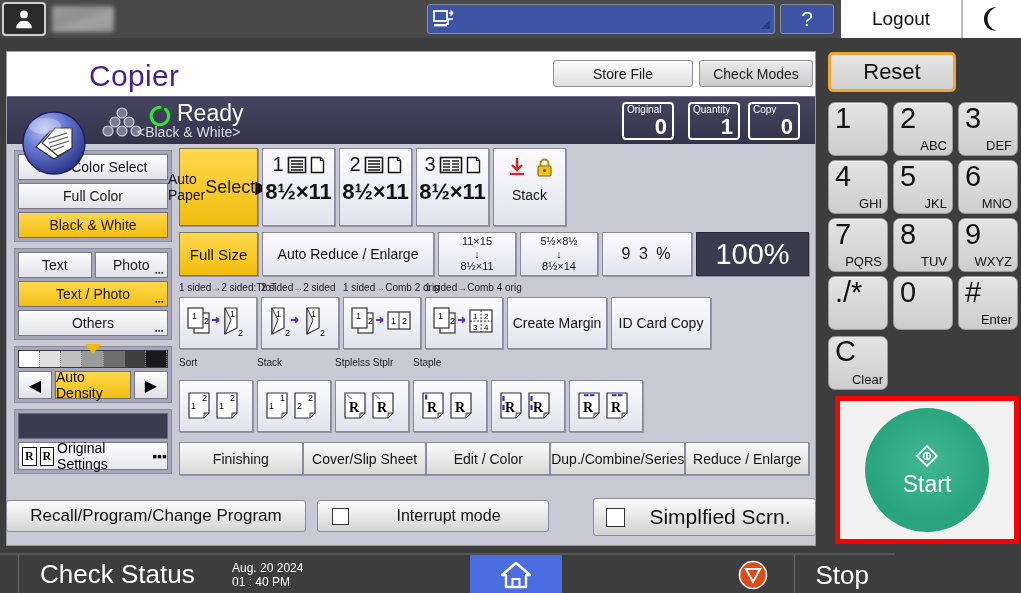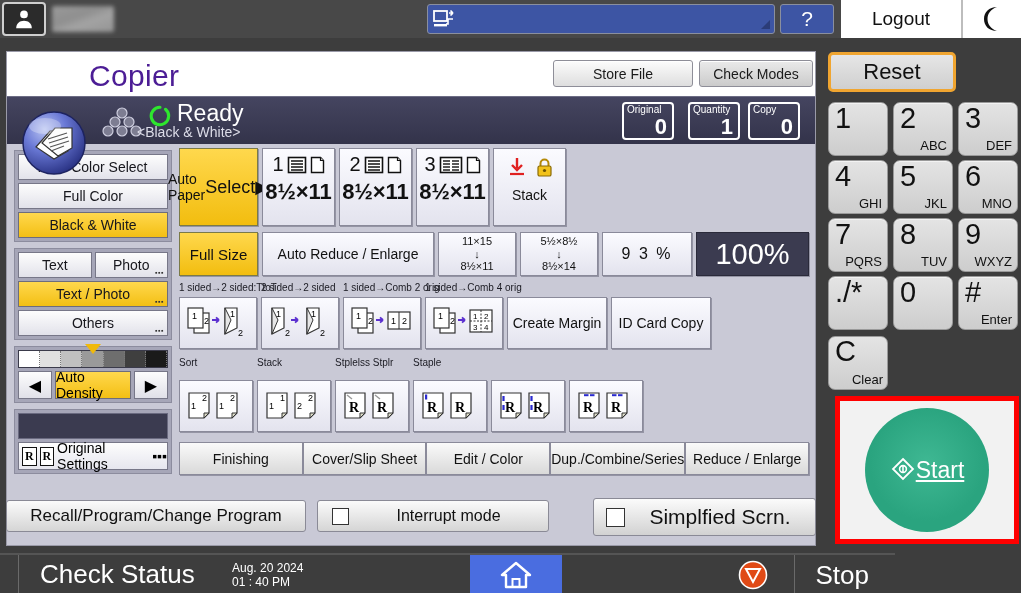--- a/index.html
+++ b/index.html
@@ -212,21 +212,21 @@
   #clear-btn .kd { position:absolute; left:6px; top:-2px; font-size:29px; color:#111; }
   #clear-btn .kl { position:absolute; right:4px; bottom:2px; font-size:13px; color:#111; }
   #sample-copy { position:absolute; left:73px; top:293px; width:126px; height:44px;
     border:2px solid #4ab99a; border-radius:22px; background:linear-gradient(#efefef,#d6d6d6);
     font-size:19px; color:#111; display:flex; align-items:center; justify-content:center; }
   #start-highlight { position:absolute; left:13px; top:350px; width:184px; height:148px;
     border:5px solid #ff0000; background:#f2f2f2; }
   #start-btn { position:absolute; left:50%; top:50%; transform:translate(-50%,-50%);
     width:124px; height:124px; border-radius:50%;
     background:radial-gradient(circle at 50% 45%, #3fb893 0%, #2aa47f 62%, #2aa47f 75%, rgba(42,164,127,0.25) 88%, rgba(42,164,127,0) 100%);
-    display:flex; align-items:center; justify-content:center; color:#fff;text-decoration:underline; }
+    display:flex; flex-direction:column; align-items:center; justify-content:center; color:#fff; }
   #start-btn .st-ic { width:26px; height:26px; margin-bottom:2px; }
   #start-btn .st-lbl { font-size:23px; }
 
   
   #bottombar { position:absolute; left:0; top:553px; width:895px; height:40px;
     background:#3d3d3d; border-top:2px solid #555; display:flex; align-items:center; }
   #check-status { position:absolute; left:40px; top:4px; color:#fff; font-size:26px; }
   #datetime { position:absolute; left:232px; top:6px; color:#fff; font-size:12px; line-height:14px; }
   #home-btn { position:absolute; left:470px; top:0; width:92px; height:40px; background:#4a6de0;
     display:flex; align-items:center; justify-content:center; }

